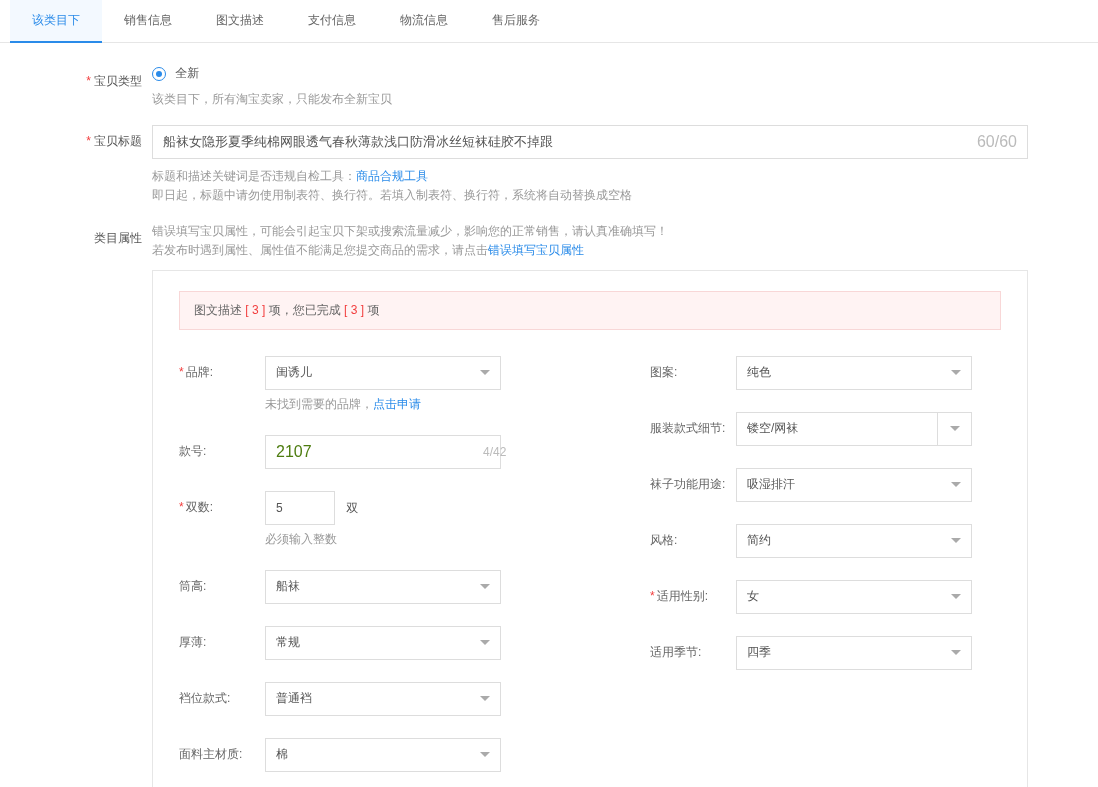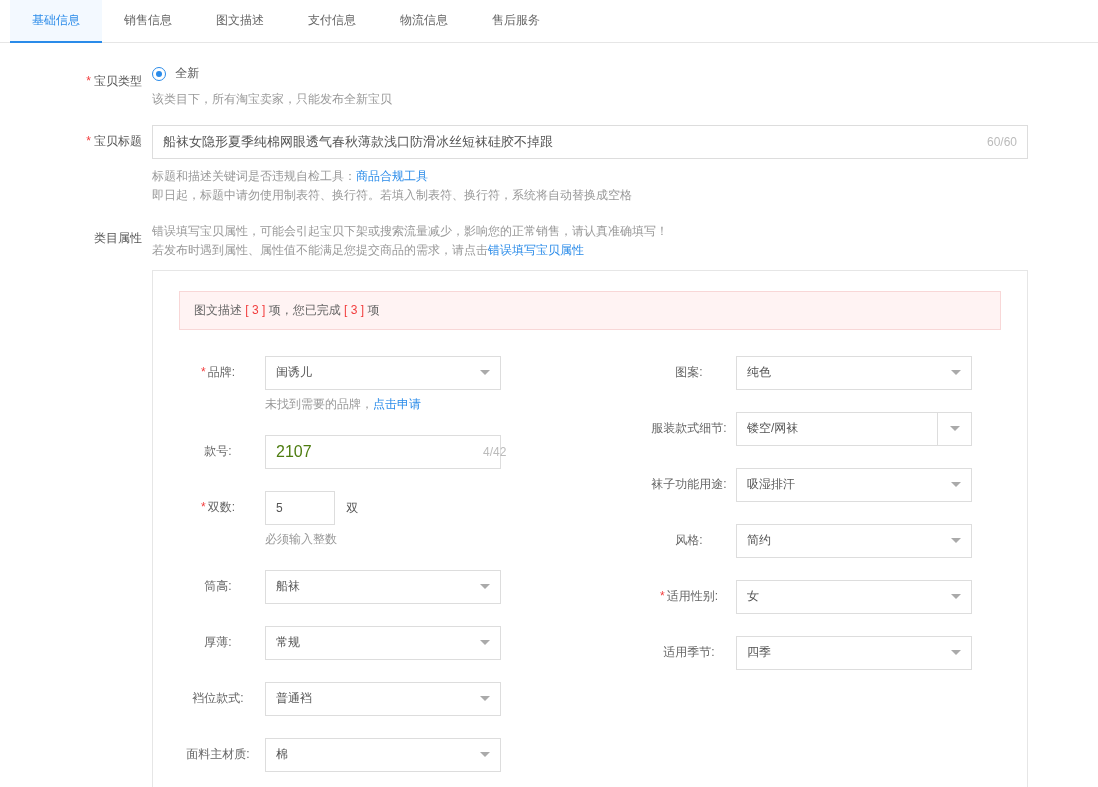--- a/index.html
+++ b/index.html
@@ -71,21 +71,21 @@
     background: #fff;
   }
   .title-input {
     flex: 1;
     border: none;
     outline: none;
     font-size: 13px;
     color: #555;
     background: transparent;
   }
-  .title-counter { color: #bbb; font-size: 12px; }
+  .title-counter { color: #bbb; font-size: 16px; }
   .link { color: #2a8be9; cursor: pointer; }
   .attr-panel {
     border: 1px solid #e6e6e6;
     margin-top: 10px;
     padding: 20px 26px 18px 26px;
   }
   .summary-bar {
     background: #fff3f3;
     border: 1px solid #f8d7d7;
     padding: 10px 14px;
@@ -93,21 +93,21 @@
     margin-bottom: 26px;
     font-size: 12px;
   }
   .summary-bar .num { color: #f23d3d; }
   .attr-cols { display: flex; gap: 120px; }
   .attr-col { flex: 1; }
   .attr-row { display: flex; align-items: flex-start; margin-bottom: 22px; }
   .attr-label {
     width: 86px;
     min-width: 86px;
-    text-align: center;
+    text-align: left;
     color: #666;
     padding-right: 8px;
     padding-top: 8px;
   }
   .attr-label .req { color: #f23d3d; margin-right: 2px; }
   .attr-body { flex: 1; }
   .select {
     display: flex;
     align-items: center;
     justify-content: space-between;
@@ -154,21 +154,21 @@
   .input-inner { border: none; outline: none; flex: 1; color: #4d7c0f; font-size: 16px; }
   .input-counter { color: #bbb; }
   .small-input { width: 70px; }
   .unit { margin-left: 8px; color: #555; }
   .sub-hint { color: #999; font-size: 12px; margin-top: 6px; }
 </style>
 </head>
 <body>
 
 <div class="tabs">
-  <div class="tab active">基础信息</div>
+  <div class="tab active">该类目下</div>
   <div class="tab">销售信息</div>
   <div class="tab">图文描述</div>
   <div class="tab">支付信息</div>
   <div class="tab">物流信息</div>
   <div class="tab">售后服务</div>
 </div>
 
 <div class="form-area">
 
   <div class="form-row">

